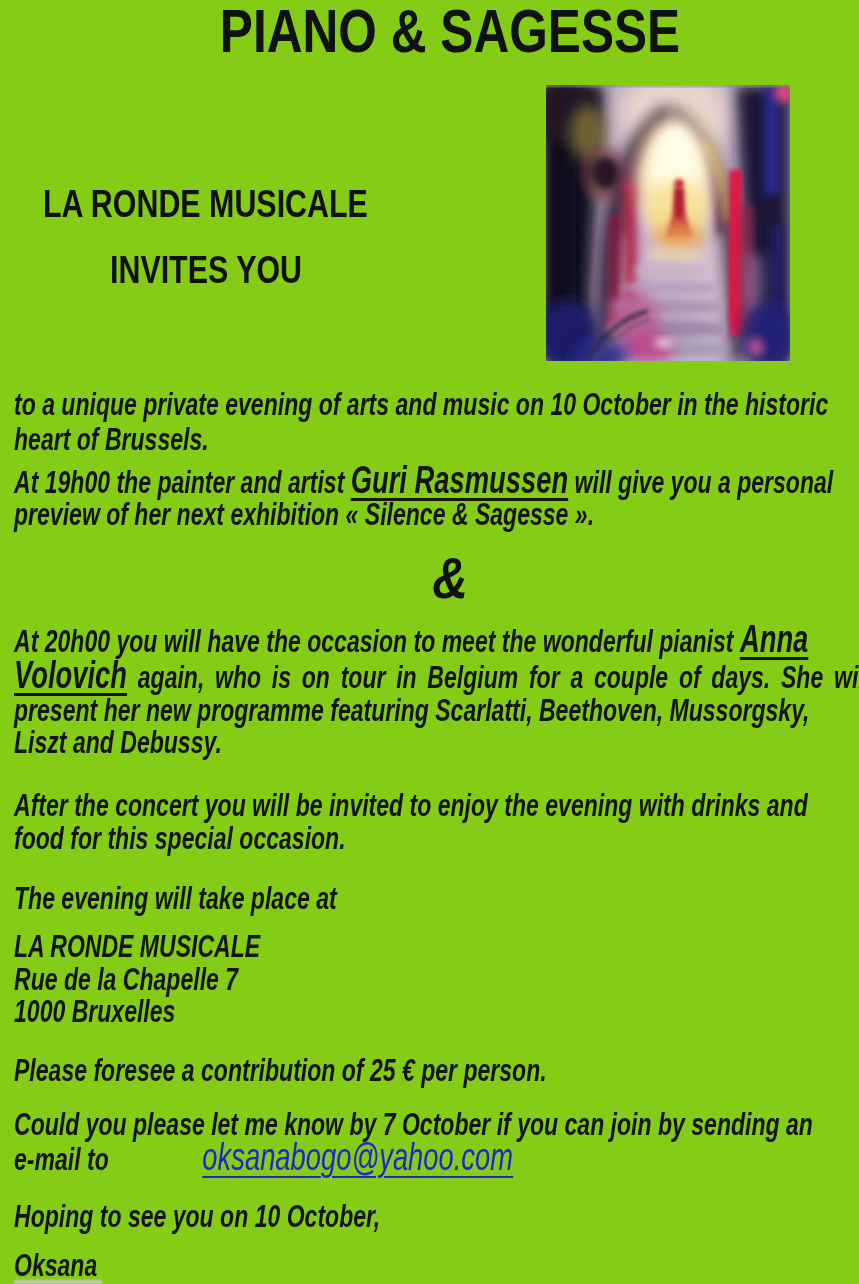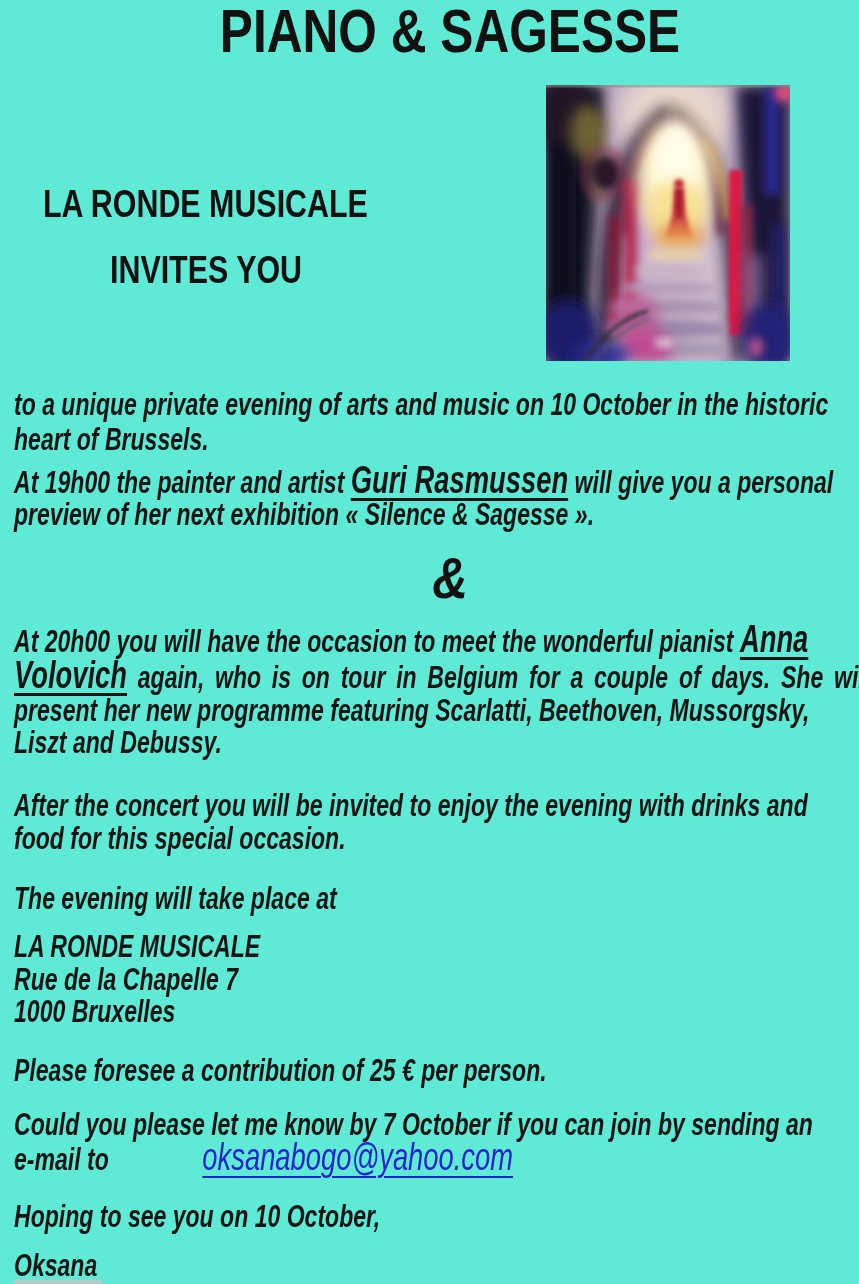--- a/index.html
+++ b/index.html
@@ -1,17 +1,17 @@
 <!DOCTYPE html>
 <html><head>
 <meta charset="utf-8">
 <style>
   html,body { margin:0; padding:0; background:#ffffff; }
   body { width:859px; height:1284px; overflow:hidden; font-family:"Liberation Sans", sans-serif; }
-  .stage { position:relative; width:859px; height:1284px; overflow:hidden; background:#5eead4; }
+  .stage { position:relative; width:859px; height:1284px; overflow:hidden; background:#84cc16; }
   .page  { position:absolute; left:0; top:0; width:900px; height:1284px; }
 
   .title { position:absolute; top:0; left:0; width:900px; text-align:center;
            font-size:62px; font-weight:700; line-height:62px; color:#111;
            transform:scaleX(0.8); transform-origin:50% 0; white-space:pre; }
 
   .hdr { position:absolute; font-size:38px; font-weight:700; line-height:38px; color:#111;
          transform:scaleX(0.8); transform-origin:0 0; white-space:pre; }
 
   .bl { position:absolute; left:14px; font-size:32px; font-weight:700; font-style:italic;

